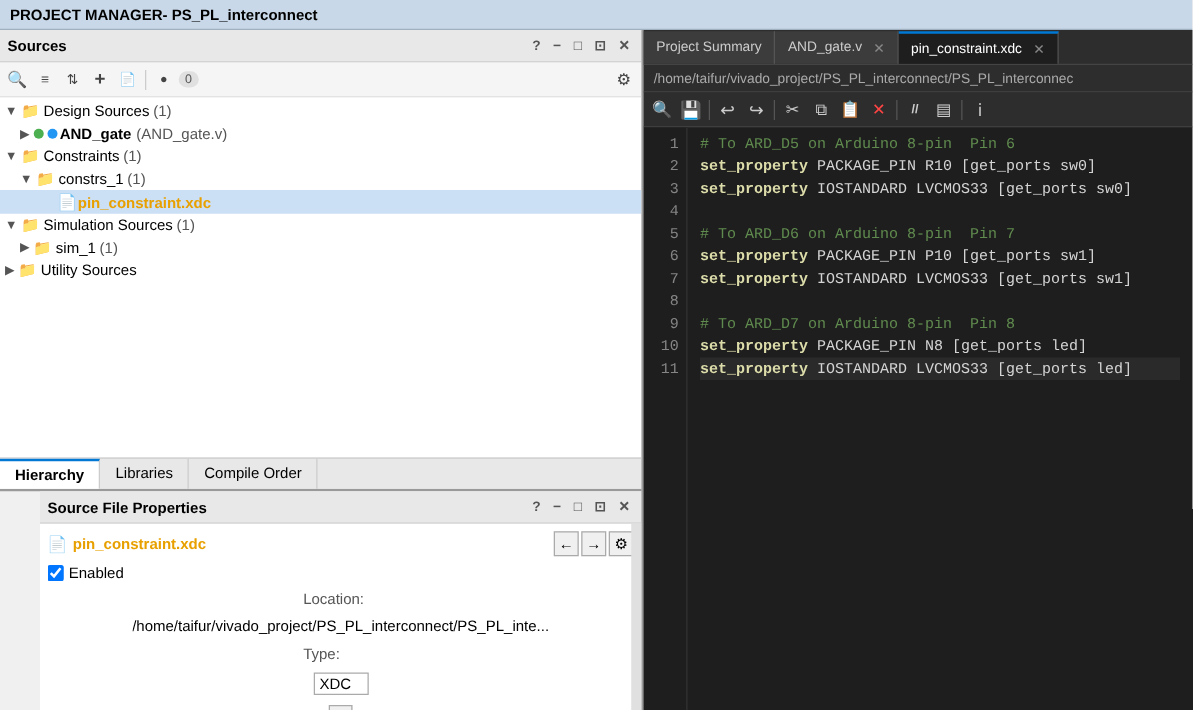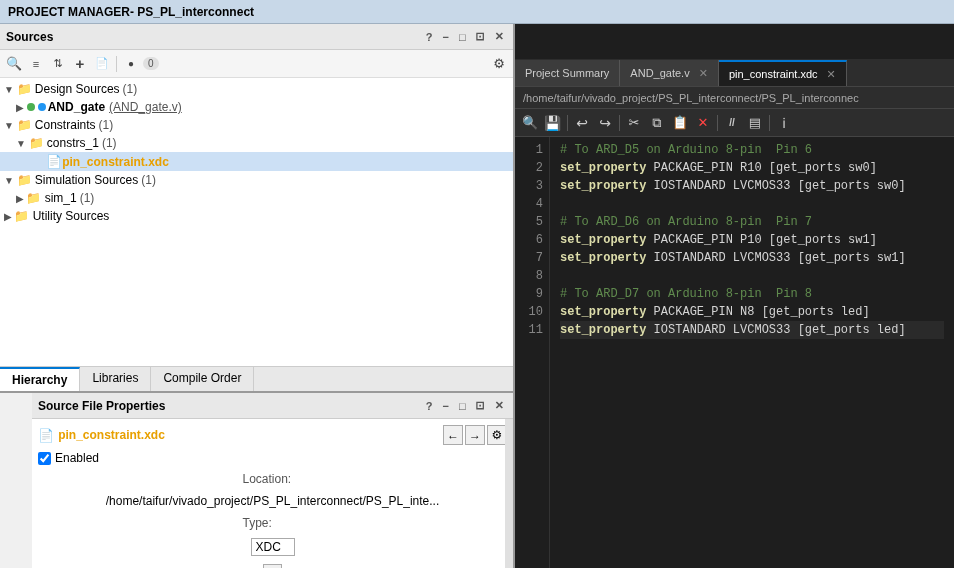--- a/index.html
+++ b/index.html
@@ -52,21 +52,21 @@
     .prop-label { color: #555; width: 60px; flex-shrink: 0; }
     .prop-value { color: #000; font-size: 12px; overflow: hidden; text-overflow: ellipsis; white-space: nowrap; max-width: 340px; }
     .type-input { border: 1px solid #aaa; padding: 1px 4px; font-size: 12px; width: 44px; background: #fff; }
     .type-btn { border: 1px solid #aaa; background: #f0f0f0; padding: 1px 4px; cursor: pointer; font-size: 11px; }
     .scrollbar-indicator { position: absolute; right: 0; top: 0; bottom: 0; width: 8px; background: #e0e0e0; }
 
     
     .right-panel { flex: 1; display: flex; flex-direction: column; background: #1e1e1e; }
 
     
-    .editor-tabs { display: flex; background: #2d2d2d; border-bottom: 1px solid #444; height: 28px; align-items: flex-end; margin-top: 35px; }
+    .editor-tabs { display: flex; background: #2d2d2d; border-bottom: 1px solid #444; height: 28px; align-items: flex-end; }
     .editor-tab { padding: 4px 10px; font-size: 11px; cursor: pointer; color: #ccc; background: #3c3c3c; border-right: 1px solid #555; display: flex; align-items: center; gap: 5px; height: 26px; }
     .editor-tab.active { background: #1e1e1e; color: #fff; border-top: 2px solid #0078d4; }
     .editor-tab .close-x { font-size: 11px; color: #888; cursor: pointer; margin-left: 4px; }
 
     
     .editor-path { background: #2d2d2d; padding: 3px 8px; font-size: 11px; color: #aaa; border-bottom: 1px solid #444; height: 22px; display: flex; align-items: center; overflow: hidden; white-space: nowrap; }
 
     
     .editor-toolbar { display: flex; align-items: center; gap: 1px; padding: 3px 4px; background: #2d2d2d; border-bottom: 1px solid #444; height: 28px; }
     .ed-btn { width: 22px; height: 22px; display: flex; align-items: center; justify-content: center; cursor: pointer; border: 1px solid transparent; color: #ccc; font-size: 13px; }
@@ -130,21 +130,21 @@
           <span class="folder-icon folder-yellow">📁</span>
           <span>Design Sources</span>
           <span style="margin-left:3px; color:#555;">(1)</span>
         </div>
 
         <div class="tree-item indent1">
           <span class="arrow">▶</span>
           <span style="margin-right:3px;"><span class="dot-green"></span></span>
           <span style="margin-right:2px;"><span class="dot-blue"></span></span>
           <span style="font-weight:bold;">AND_gate</span>
-          <span style="margin-left:4px; color:#555;text-decoration:underline;">(AND_gate.v)</span>
+          <span style="margin-left:4px; color:#555;">(AND_gate.v)</span>
         </div>
 
         <div class="tree-item">
           <span class="arrow">▼</span>
           <span class="folder-icon folder-gray">📁</span>
           <span>Constraints</span>
           <span style="margin-left:3px; color:#555;">(1)</span>
         </div>
 
         <div class="tree-item indent1">

